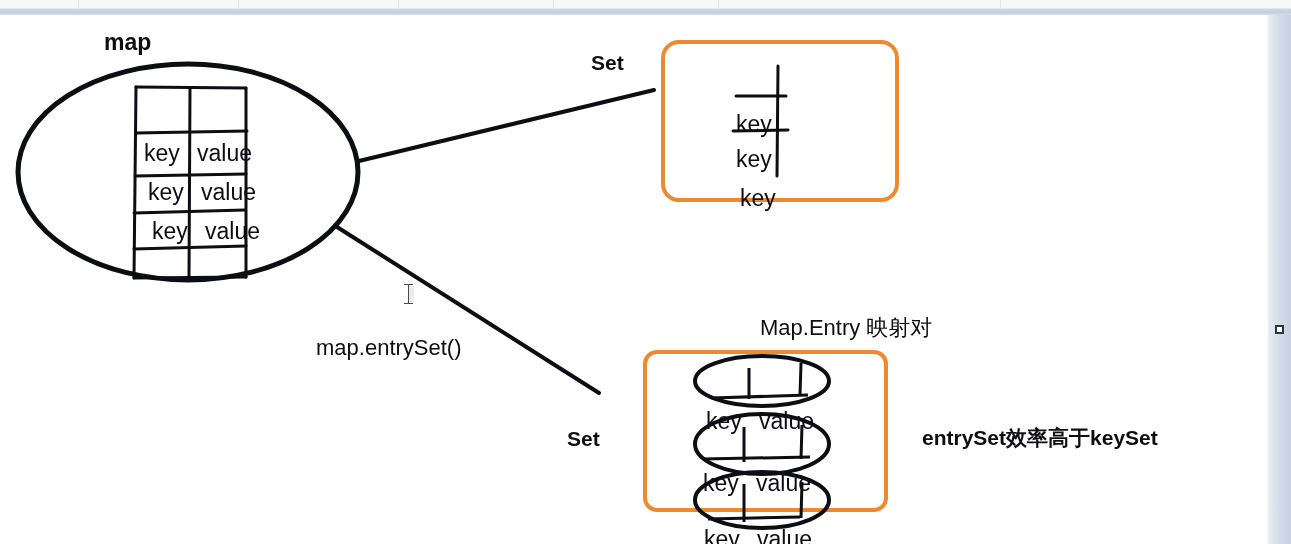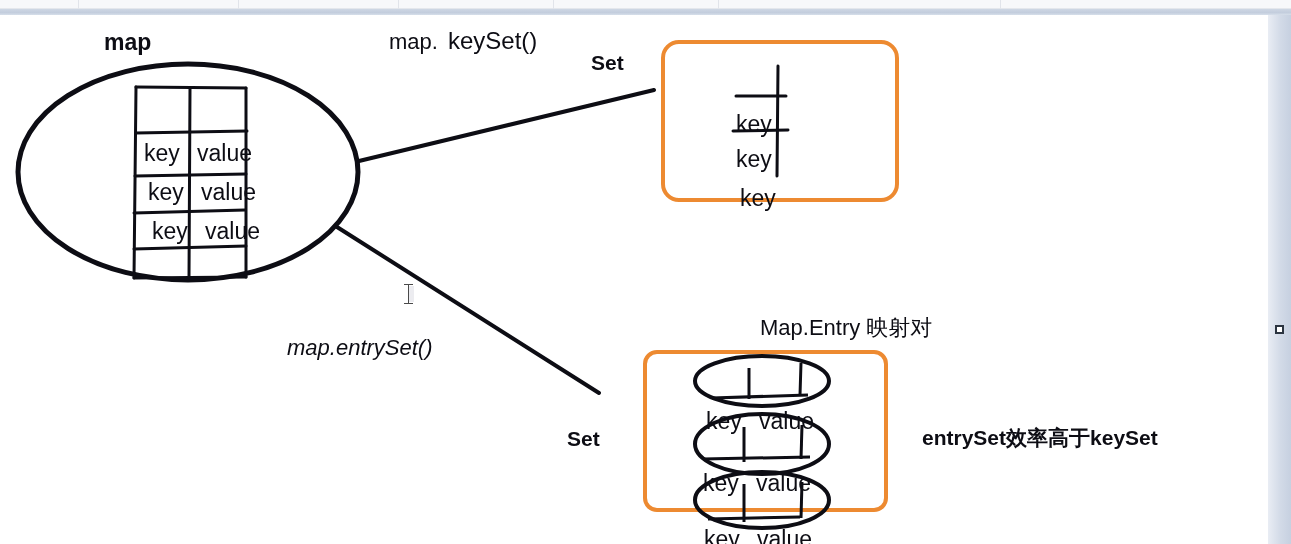--- a/index.html
+++ b/index.html
@@ -105,23 +105,22 @@
     left: 389px; top: 29px;
     font-size: 22px;
   }
   .lbl-keyset .mth { font-size: 24px; margin-left: 10px; }
   .lbl-set-top {
     left: 591px; top: 52px;
     font-size: 21px;
     font-weight: bold;
   }
   .lbl-entryset {
-    left: 287px; top: 337px;
+    left: 316px; top: 337px;
     font-size: 22px;
-    font-style: italic;
   }
   .lbl-set-bottom {
     left: 567px; top: 428px;
     font-size: 21px;
     font-weight: bold;
   }
   .lbl-mapentry {
     left: 760px; top: 317px;
     font-size: 22px;
   }
@@ -234,23 +233,20 @@
     <g>
       <ellipse cx="762" cy="500" rx="67" ry="28" fill="none" stroke="#0d0d14" stroke-width="4"></ellipse>
       <path d="M708,519 L800,517" fill="none" stroke="#0d0d14" stroke-width="3"></path>
       <path d="M744,484 L744,522" fill="none" stroke="#0d0d14" stroke-width="3"></path>
       <path d="M802,482 L801,518" fill="none" stroke="#0d0d14" stroke-width="3"></path>
     </g>
   </svg>
 
   <div class="lbl lbl-map">map</div>
 
-  <div class="lbl lbl-keyset">
-    <span>map.</span><span class="mth">keySet()</span>
-  </div>
 
   <div class="lbl lbl-set-top">Set</div>
   <div class="lbl lbl-entryset">map.entrySet()</div>
   <div class="lbl lbl-set-bottom">Set</div>
   <div class="lbl lbl-mapentry">Map.Entry 映射对</div>
   <div class="lbl lbl-efficiency">entrySet效率高于keySet</div>
 
   <div class="cell-txt" style="left:144px; top:103px;">key</div>
   <div class="cell-txt" style="left:197px; top:103px;">value</div>
   <div class="cell-txt" style="left:148px; top:142px;">key</div>

